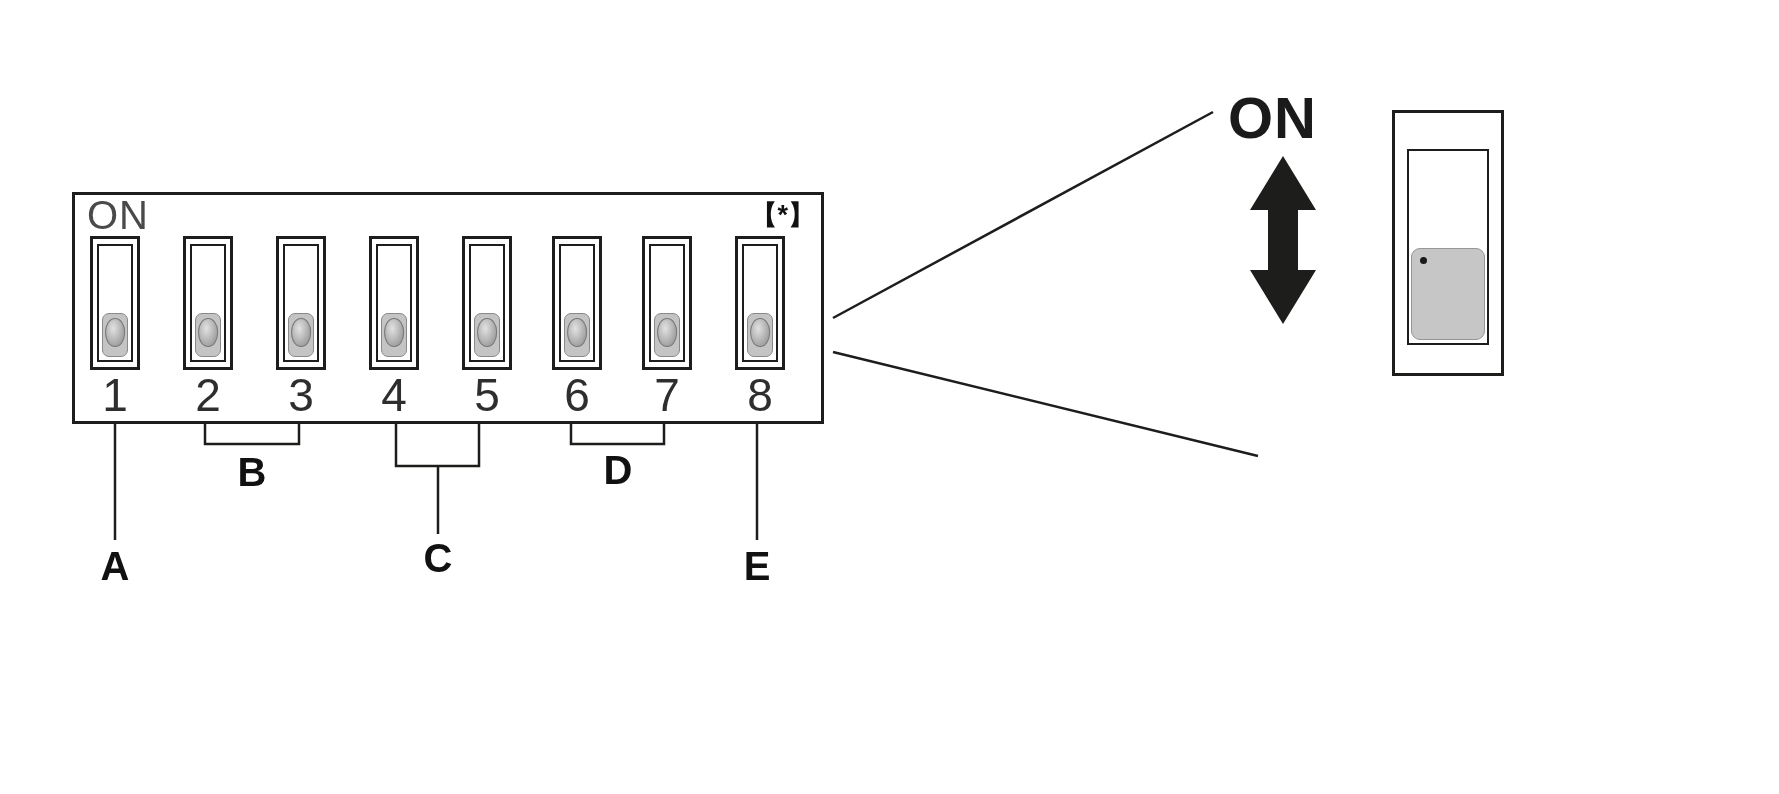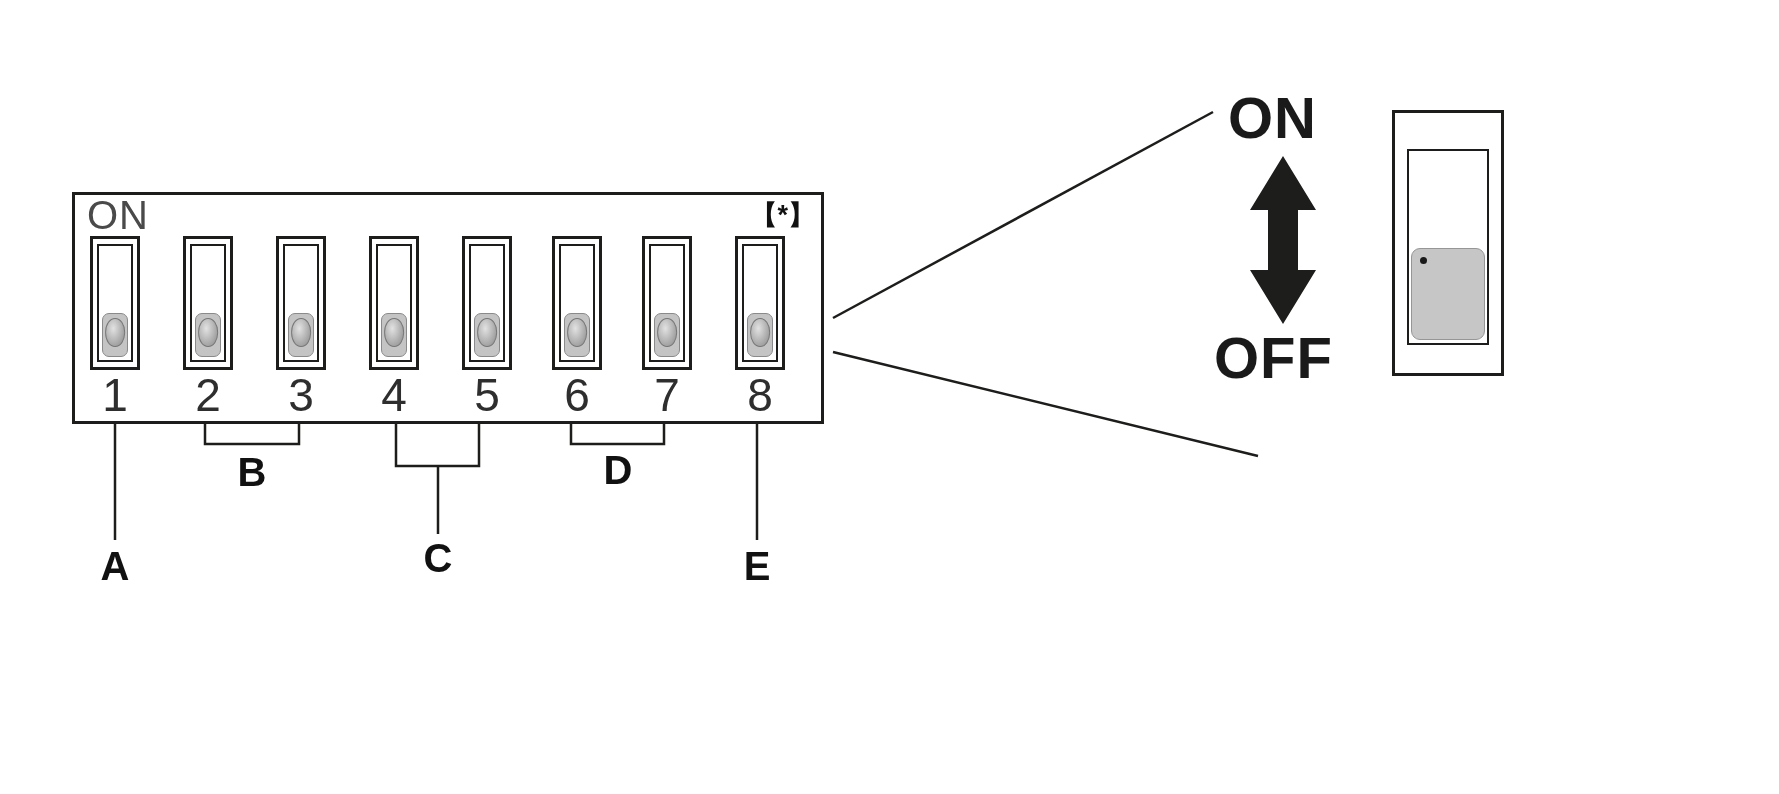--- a/index.html
+++ b/index.html
@@ -187,21 +187,20 @@
     </div>
   </div>
 
   <div class="group-label" style="left:87px;  top:544px">A</div>
   <div class="group-label" style="left:224px; top:450px">B</div>
   <div class="group-label" style="left:410px; top:536px">C</div>
   <div class="group-label" style="left:590px; top:448px">D</div>
   <div class="group-label" style="left:729px; top:544px">E</div>
 
   <div class="legend-on">ON</div>
-  <div class="legend-off">OFF</div>
 
   <div class="detail-switch">
     <div class="detail-channel">
       <div class="detail-knob"></div>
     </div>
   </div>
 
 </div>
 
 </body></html>

